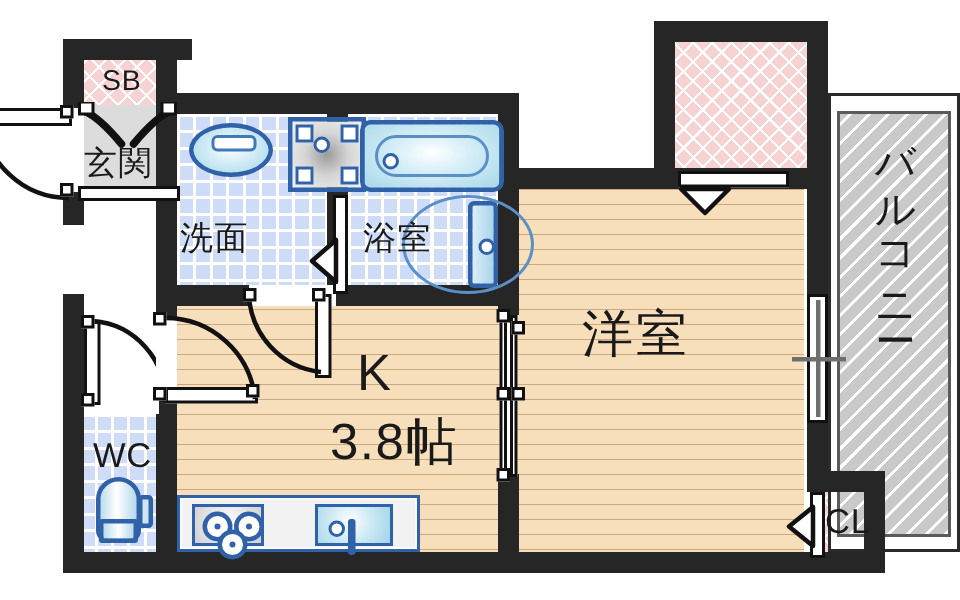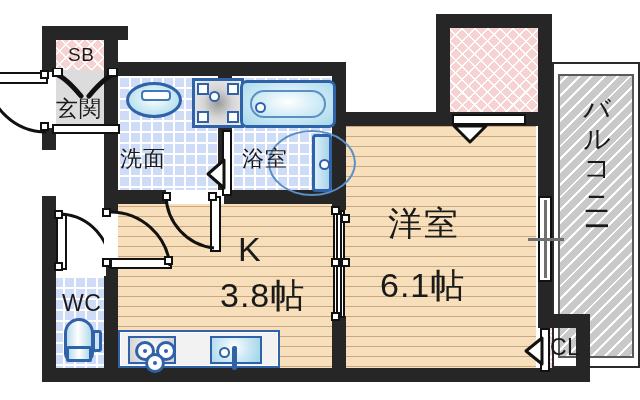--- a/index.html
+++ b/index.html
@@ -403,20 +403,19 @@
   <div class="label label-small-jp" style="left:242px; top:148px;">浴室</div>
 
   <div class="label label-latin-lg" style="left:62px; top:292px;text-align:center;">WC</div>
 
   <div class="label label-room-name" style="left:238px; top:232px;">K</div>
 
   <div class="label label-room-size" style="left:200px; top:278px;margin-left:20px;">3.8帖</div>
 
   <div class="label label-room-name" style="left:388px; top:206px;">洋室</div>
 
-  <div class="label label-room-size" style="left:380px; top:268px;">6.1帖</div>
 
 
   <div class="label label-latin-lg" style="left:550px; top:336px;">CL</div>
 
   <div class="label-vertical" style="left:583px; top:78px;">バルコニー</div>
 
 </div>
 
 </body></html>

